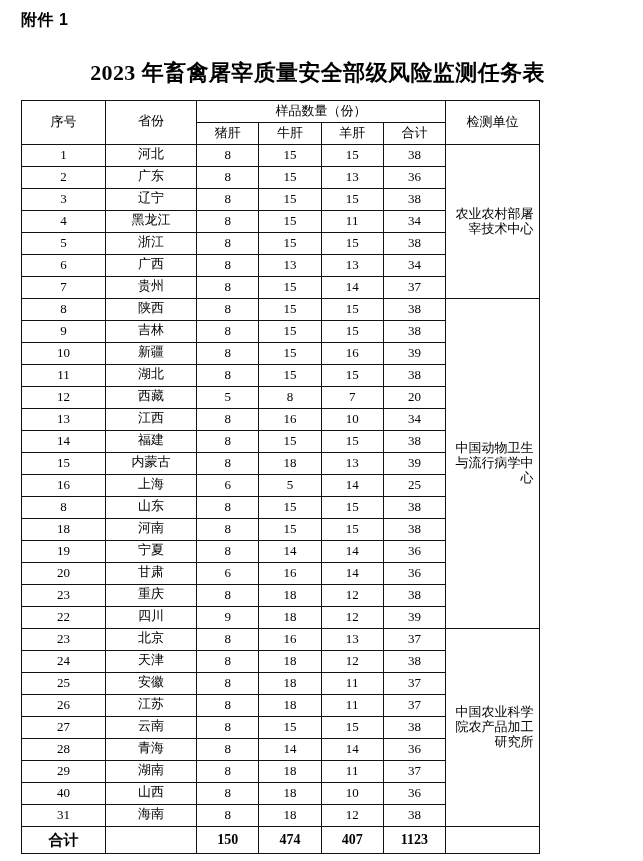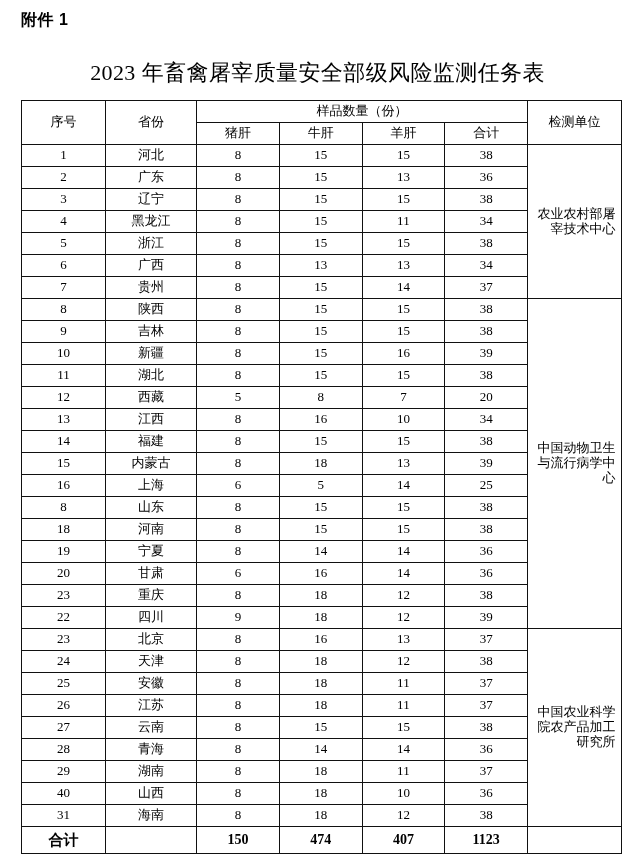--- a/index.html
+++ b/index.html
@@ -37,37 +37,37 @@
 
   
   .doc-title {
     position: absolute;
     left: 0;
     top: 58px;
     width: 635px;
     text-align: center;
     font-family: "Liberation Serif", "DejaVu Serif", serif;
     font-size: 22px;
-    font-weight: 400;
+    font-weight: 700;
     letter-spacing: 0.4px;
     white-space: nowrap;
   }
 
   
   .table-wrap {
     position: absolute;
     left: 21px;
     top: 100px;
     width: 601px;
   }
 
   table.risk-table {
     border-collapse: collapse;
     table-layout: fixed;
-    width: 601px;
+    width: 519px;
     font-family: "Liberation Serif", "DejaVu Serif", serif;
   }
 
   table.risk-table td,
   table.risk-table th {
     border: 1px solid #111111;
     padding: 0;
     text-align: center;
     vertical-align: middle;
     font-weight: normal;
@@ -89,21 +89,21 @@
     font-size: 14px;
   }
   .hdr-seq { height: 50px; }
   .hdr-prov { height: 50px; vertical-align: bottom; padding-bottom: 4px; }
   .hdr-group { height: 25px; }
   .hdr-sub { height: 25px; }
   .hdr-unit { height: 50px; }
 
   
   .c-seq  { width: 84px;  font-size: 13px; }
-  .c-prov { width: 91px;  font-family: Liberation Serif, serif; font-size: 13.5px; margin-top: 25px; }
+  .c-prov { width: 91px;  font-family: Liberation Mono, monospace; font-size: 13.5px; margin-top: 25px; }
   .c-num  { width: 79px;  font-size: 13px; }
   .c-num2 { width: 80px;  font-size: 13px; }
   .c-num3 { width: 80px;  font-size: 13px; }
   .c-num4 { width: 93px;  font-size: 13px; }
   .c-unit { width: 94px; }
 
   td.unit-cell {
     font-family: "Liberation Sans", "DejaVu Sans", sans-serif;
     font-size: 13.5px;
     line-height: 1.5;

